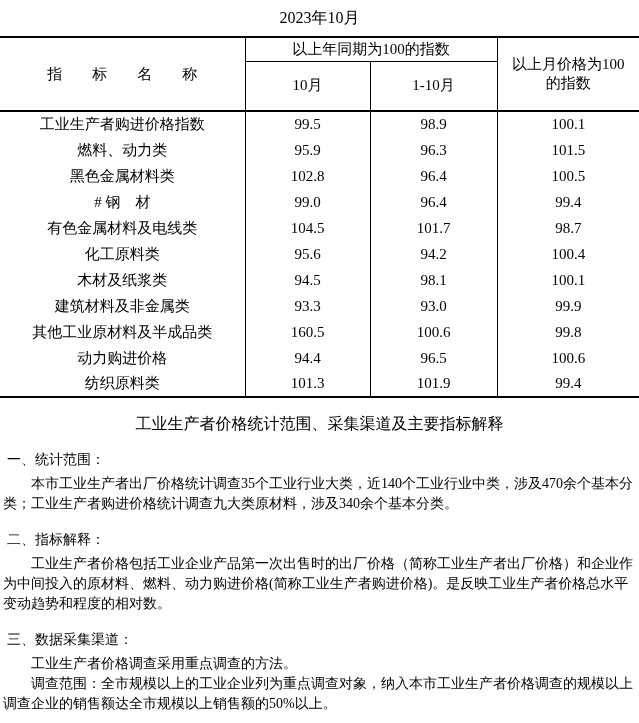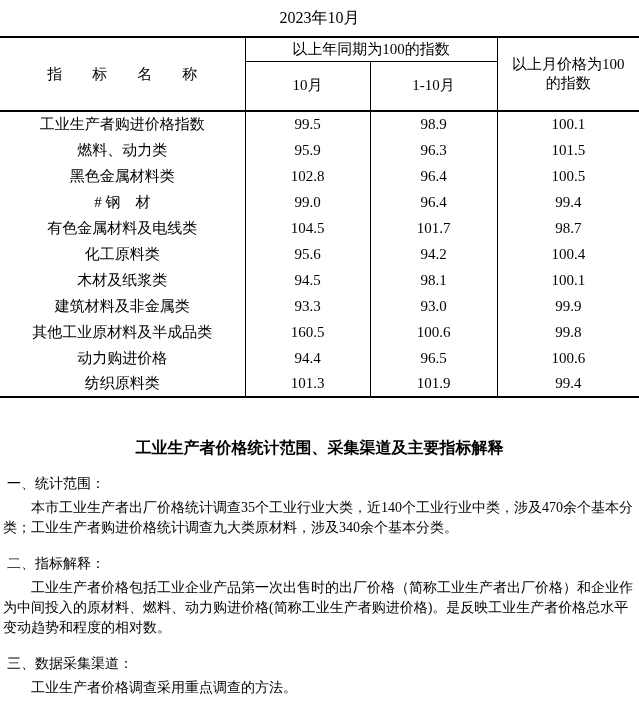--- a/index.html
+++ b/index.html
@@ -32,21 +32,21 @@
   .last-col-inner { display:inline-block; width:120px; text-align:center; line-height:19px; }
   th.sub-col { text-align:center; border-right:1px solid #000; border-bottom:2px solid #000; }
   td.c-name { text-align:center; border-right:1px solid #000; }
   td.c-div  { border-right:1px solid #000; }
   td.num    { text-align:center; }
   td.ind0 { padding-left:7px; }
   td.ind1 { padding-left:21px; }
   td.ind2 { padding-left:37px; }
   .notes { padding:0 3px; font-size:14px; line-height:20px; }
   .notes-heading {
-    text-align:center; font-weight:bold; font-size:16px; margin-top:40px; line-height:20px;
+    text-align:center; font-weight:normal; font-size:16px; margin-top:16px; line-height:20px;
   }
   .note-section { margin-top:16px; }
   .note-title { margin:4px; }
   .note-section p { margin:0; text-indent:2em; }
 </style>
 </head>
 <body>
 
 <div class="page-title">2023年10月</div>
 
@@ -147,15 +147,16 @@
         <div class="note-title">一、统计范围：</div>
         <p>本市工业生产者出厂价格统计调查35个工业行业大类，近140个工业行业中类，涉及470余个基本分类；工业生产者购进价格统计调查九大类原材料，涉及340余个基本分类。</p>
       </div>
       <div class="note-section">
         <div class="note-title">二、指标解释：</div>
         <p>工业生产者价格包括工业企业产品第一次出售时的出厂价格（简称工业生产者出厂价格）和企业作为中间投入的原材料、燃料、动力购进价格(简称工业生产者购进价格)。是反映工业生产者价格总水平变动趋势和程度的相对数。</p>
       </div>
       <div class="note-section">
         <div class="note-title">三、数据采集渠道：</div>
         <p>工业生产者价格调查采用重点调查的方法。</p>
+        <p>调查范围：全市规模以上的工业企业列为重点调查对象，纳入本市工业生产者价格调查的规模以上调查企业的销售额达全市规模以上销售额的50%以上。</p>
       </div>
     </div>
 </div>
 
 </body></html>

